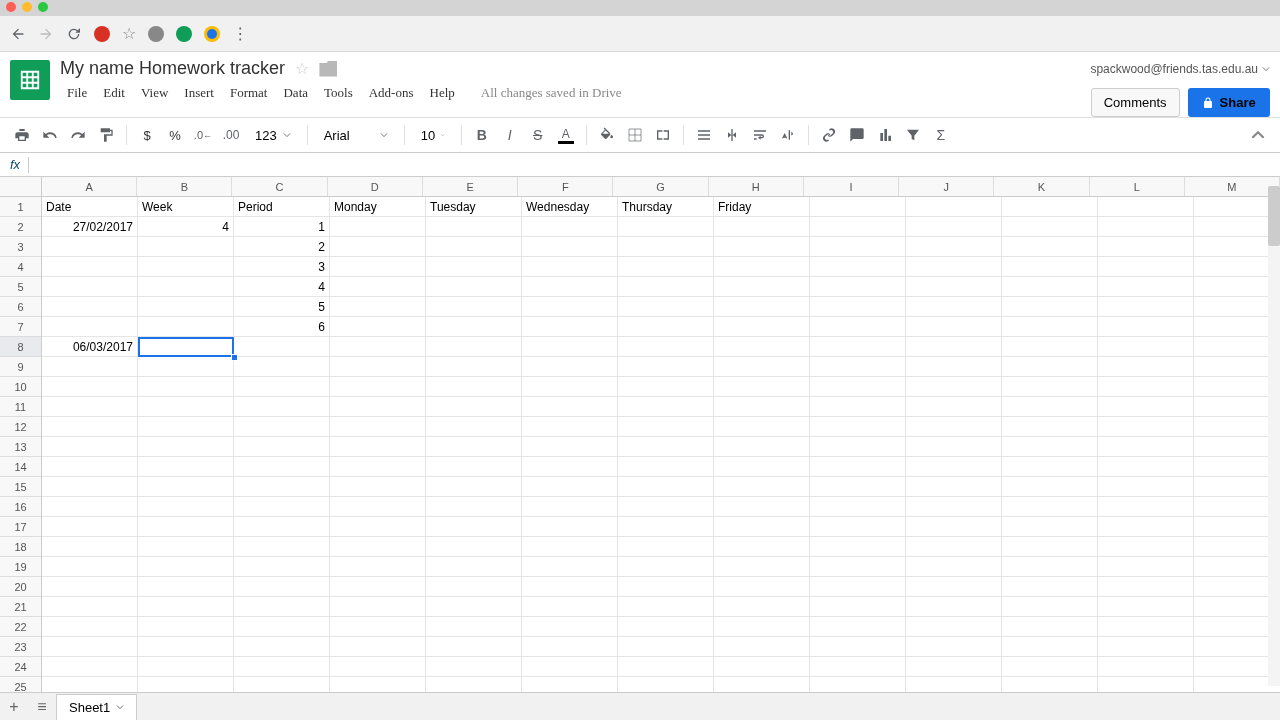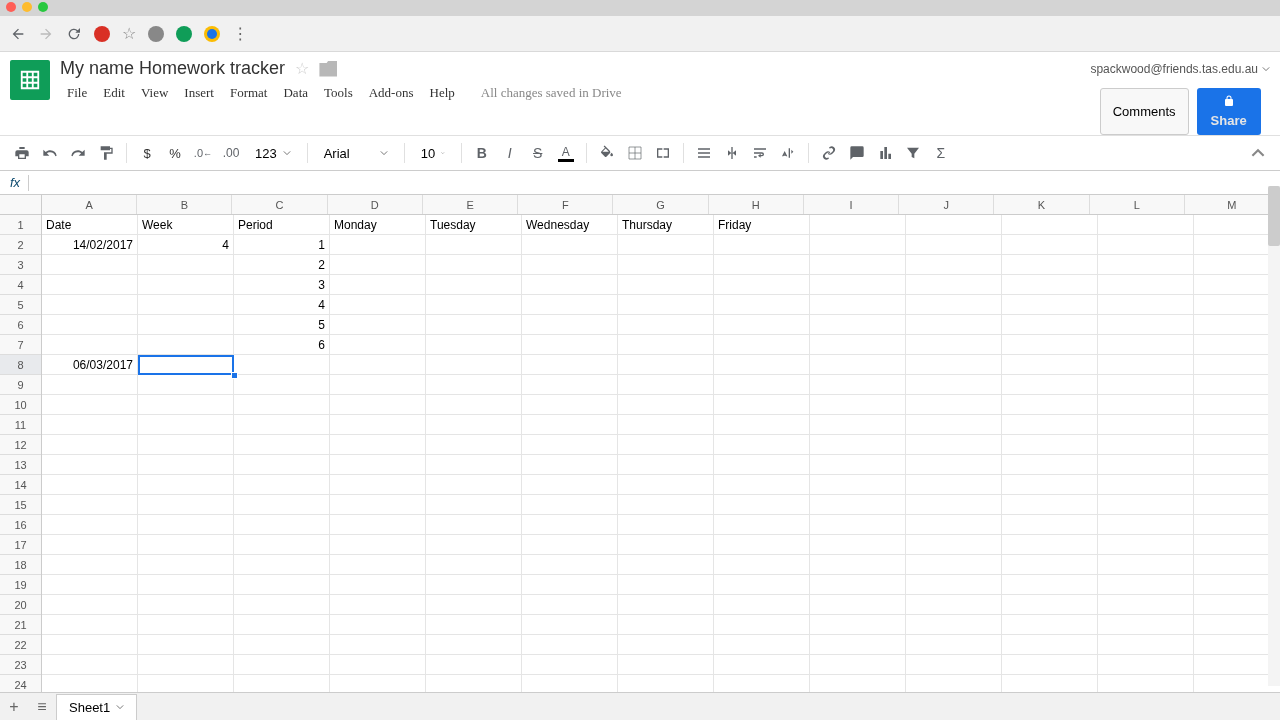--- a/index.html
+++ b/index.html
@@ -31,21 +31,21 @@
 .doc-title-row { display:flex; align-items:center; gap:10px; }
 .doc-title { font-size:18px; color:#333; }
 .star-ico { color:#ccc; font-size:16px; }
 .folder-ico { width:18px; height:16px; background:#888; clip-path:polygon(0 15%,40% 15%,50% 0,100% 0,100% 100%,0 100%); opacity:.6; }
 .menu-row { display:flex; align-items:center; gap:2px; margin-top:4px; font-size:13px; color:#333; }
 .menu-row span { padding:2px 7px; cursor:pointer;font-family:Liberation Serif, serif; }
 .saved { color:#888; margin-left:10px; }
 .title-right { display:flex; align-items:center; gap:10px; margin-top:4px; }
 .user-email { font-size:12px; color:#555; display:flex; align-items:center; gap:4px; }
 .comments-btn { border:1px solid #ccc; border-radius:3px; padding:6px 12px; font-size:13px; background:#f8f8f8; cursor:pointer; }
-.share-btn { background:#1a73e8; color:#e5e5e5; border:none; border-radius:3px; padding:7px 14px; font-size:13px; font-weight:bold; display:flex; align-items:center; gap:6px; cursor:pointer;flex-direction:column; }
+.share-btn { background:#1a73e8; color:#000000; border:none; border-radius:3px; padding:7px 14px; font-size:13px; font-weight:bold; display:flex; align-items:center; gap:6px; cursor:pointer; }
 
 
 .toolbar { border-top:1px solid #e0e0e0; border-bottom:1px solid #ccc; height:36px; display:flex; align-items:center; padding:0 10px; gap:4px; background:#fff; }
 .tb-ico { width:24px; height:24px; display:flex; align-items:center; justify-content:center; color:#5f6368; cursor:pointer; font-size:14px; }
 .tb-sep { width:1px; height:20px; background:#e0e0e0; margin:0 4px; }
 .tb-txt { font-size:13px; color:#333; padding:0 4px; }
 .tb-sel { display:flex; align-items:center; gap:6px; font-size:13px; padding:0 8px; cursor:pointer; }
 .tb-sel svg,.dd-arrow { width:8px; height:8px; }
 .collapse-ico { margin-left:auto; }
 
@@ -352,21 +352,21 @@
         <div class="cell la">Wednesday</div>
         <div class="cell la">Thursday</div>
         <div class="cell la">Friday</div>
         <div class="cell la"></div>
         <div class="cell la"></div>
         <div class="cell la"></div>
         <div class="cell la"></div>
         <div class="cell la"></div>
       </div>
       <div class="row">
-        <div class="cell ra">14/02/2017</div>
+        <div class="cell ra">27/02/2017</div>
         <div class="cell ra">4</div>
         <div class="cell ra">1</div>
         <div class="cell la"></div>
         <div class="cell la"></div>
         <div class="cell la"></div>
         <div class="cell la"></div>
         <div class="cell la"></div>
         <div class="cell la"></div>
         <div class="cell la"></div>
         <div class="cell la"></div>

